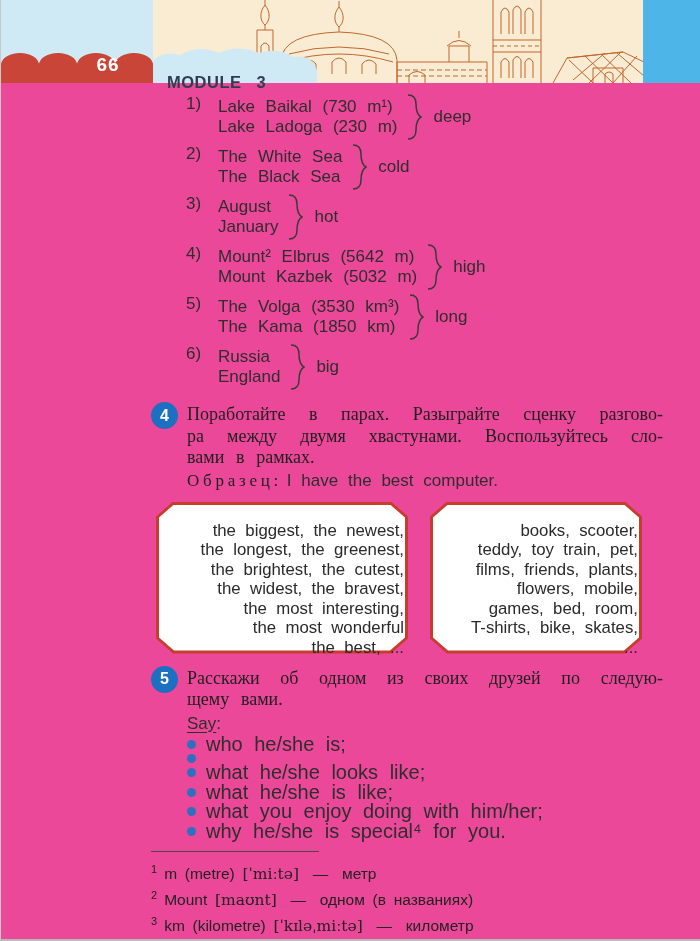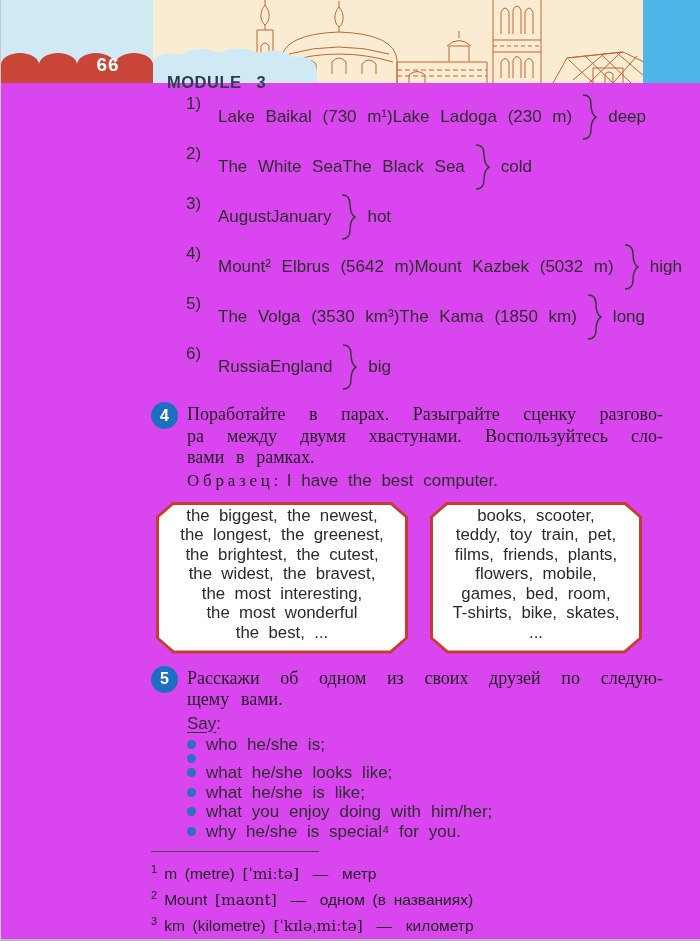--- a/index.html
+++ b/index.html
@@ -1,16 +1,16 @@
 <!DOCTYPE html>
 <html><head>
 <meta charset="utf-8">
 <style>
   html,body{margin:0;padding:0;background:#fff;}
-  .page{position:relative;width:700px;height:941px;background:#d946ef;overflow:hidden;
+  .page{position:relative;width:700px;height:941px;background:#ec4899;overflow:hidden;
         border-left:1px solid #c9c9c9;border-bottom:2px solid #b9b9b9;box-sizing:border-box;
         font-family:"Liberation Sans",sans-serif;color:#2e2e2e;}
 
   
   .header{position:absolute;top:0;left:0;width:100%;height:83px;}
   .hdr-pale{position:absolute;left:0;top:0;width:152px;height:83px;background:#cfe9f5;}
   .hdr-beige{position:absolute;left:152px;top:0;width:491px;height:83px;background:#f9ecd2;overflow:hidden;}
   .hdr-strip{position:absolute;right:0;top:0;width:57px;height:83px;background:#4db5e8;}
   .hdr-banner{position:absolute;left:0;top:47px;width:152px;height:36px;}
   .hdr-pagenum{position:absolute;left:69px;top:54px;width:76px;text-align:center;
@@ -20,21 +20,21 @@
               color:#2c3e50;letter-spacing:.5px;word-spacing:10px;}
   .skyline{position:absolute;left:0;bottom:0;width:491px;height:83px;}
 
   
   .main{position:absolute;top:83px;left:0;width:700px;}
 
   
   .pairs{margin:11px 0 6px 185px;}
   .pair-item{display:flex;align-items:center;margin-bottom:4px;}
   .pair-num{width:32px;font-size:17px;align-self:flex-start;line-height:20.5px;}
-  .pair-lines{display:flex;flex-direction:row;font-size:17px;line-height:20.5px;word-spacing:.35em;}
+  .pair-lines{display:flex;flex-direction:column;font-size:17px;line-height:20.5px;word-spacing:.35em;}
   .brace-icon{margin-left:9px;flex:0 0 auto;}
   .pair-adj{margin-left:11px;font-size:17px;}
 
   
   .exercise{margin:14px 38px 0 150px;display:flex;}
   .badge{flex:0 0 27px;width:27px;height:27px;border-radius:50%;background:#1d6fc2;color:#fff;
          font-weight:bold;font-size:16px;display:flex;align-items:center;justify-content:center;margin-right:9px;margin-top:-2px;}
   .ex-body{flex:1;min-width:0;}
   .ru-line{font-family:"Liberation Serif",serif;font-size:18px;line-height:21.5px;color:#1f1f1f;
            text-align:justify;word-spacing:.4em;}
@@ -43,29 +43,29 @@
   .sample-label{font-family:"Liberation Serif",serif;letter-spacing:.22em;color:#1f1f1f;}
   .sample-text{word-spacing:.3em;}
 
   
   .boxes{display:flex;margin:10px 0 0 155px;gap:22px;}
   .wordbox{position:relative;}
   .wordbox::before{content:"";position:absolute;inset:0;background:#c63d2d;
     clip-path:polygon(17px 0%,calc(100% - 17px) 0%,100% 15px,100% calc(100% - 15px),calc(100% - 17px) 100%,17px 100%,0% calc(100% - 15px),0% 15px);}
   .wordbox::after{content:"";position:absolute;inset:3px;background:#fff;
     clip-path:polygon(15px 0%,calc(100% - 15px) 0%,100% 13px,100% calc(100% - 13px),calc(100% - 15px) 100%,15px 100%,0% calc(100% - 13px),0% 13px);}
-  .box-text{position:relative;z-index:1;text-align:center;font-size:16.8px;line-height:19.6px;
-            word-spacing:.28em;color:#2a2a2a;padding:4px 4px;}
+  .box-text{position:relative;z-index:1;text-align:right;font-size:16.8px;line-height:19.6px;
+            word-spacing:.28em;color:#2a2a2a;padding:19px 4px;}
   .wordbox.left{width:252px;height:152px;}
   .wordbox.right{width:212px;height:152px;}
 
   
   .say-line{font-size:17px;line-height:22px;margin-top:2px;}
   .say-label{text-decoration:underline;text-underline-offset:3px;}
-  .bullet-row{display:flex;align-items:baseline;font-size:17px;line-height:19.5px;word-spacing:.3em;}
+  .bullet-row{display:flex;align-items:baseline;font-size:20px;line-height:19.5px;word-spacing:.3em;}
   .bullet-dot{flex:0 0 9px;width:9px;height:9px;border-radius:50%;background:#2e6fc0;margin-right:10px;align-self:center;}
 
   
   .footnotes{margin:10px 38px 0 150px;}
   .fn-rule{width:168px;border-top:1.6px solid #4a4a4a;margin-bottom:7px;}
   .fn-row{font-size:15.5px;line-height:21px;word-spacing:.22em;color:#222;}
   .fn-marker{font-size:11px;vertical-align:super;margin-right:7px;}
   .fn-term{font-weight:normal;margin-top:23px;}
   .fn-phon{font-family:"DejaVu Serif",serif;}
   .fn-dash{margin:0 6px;}

